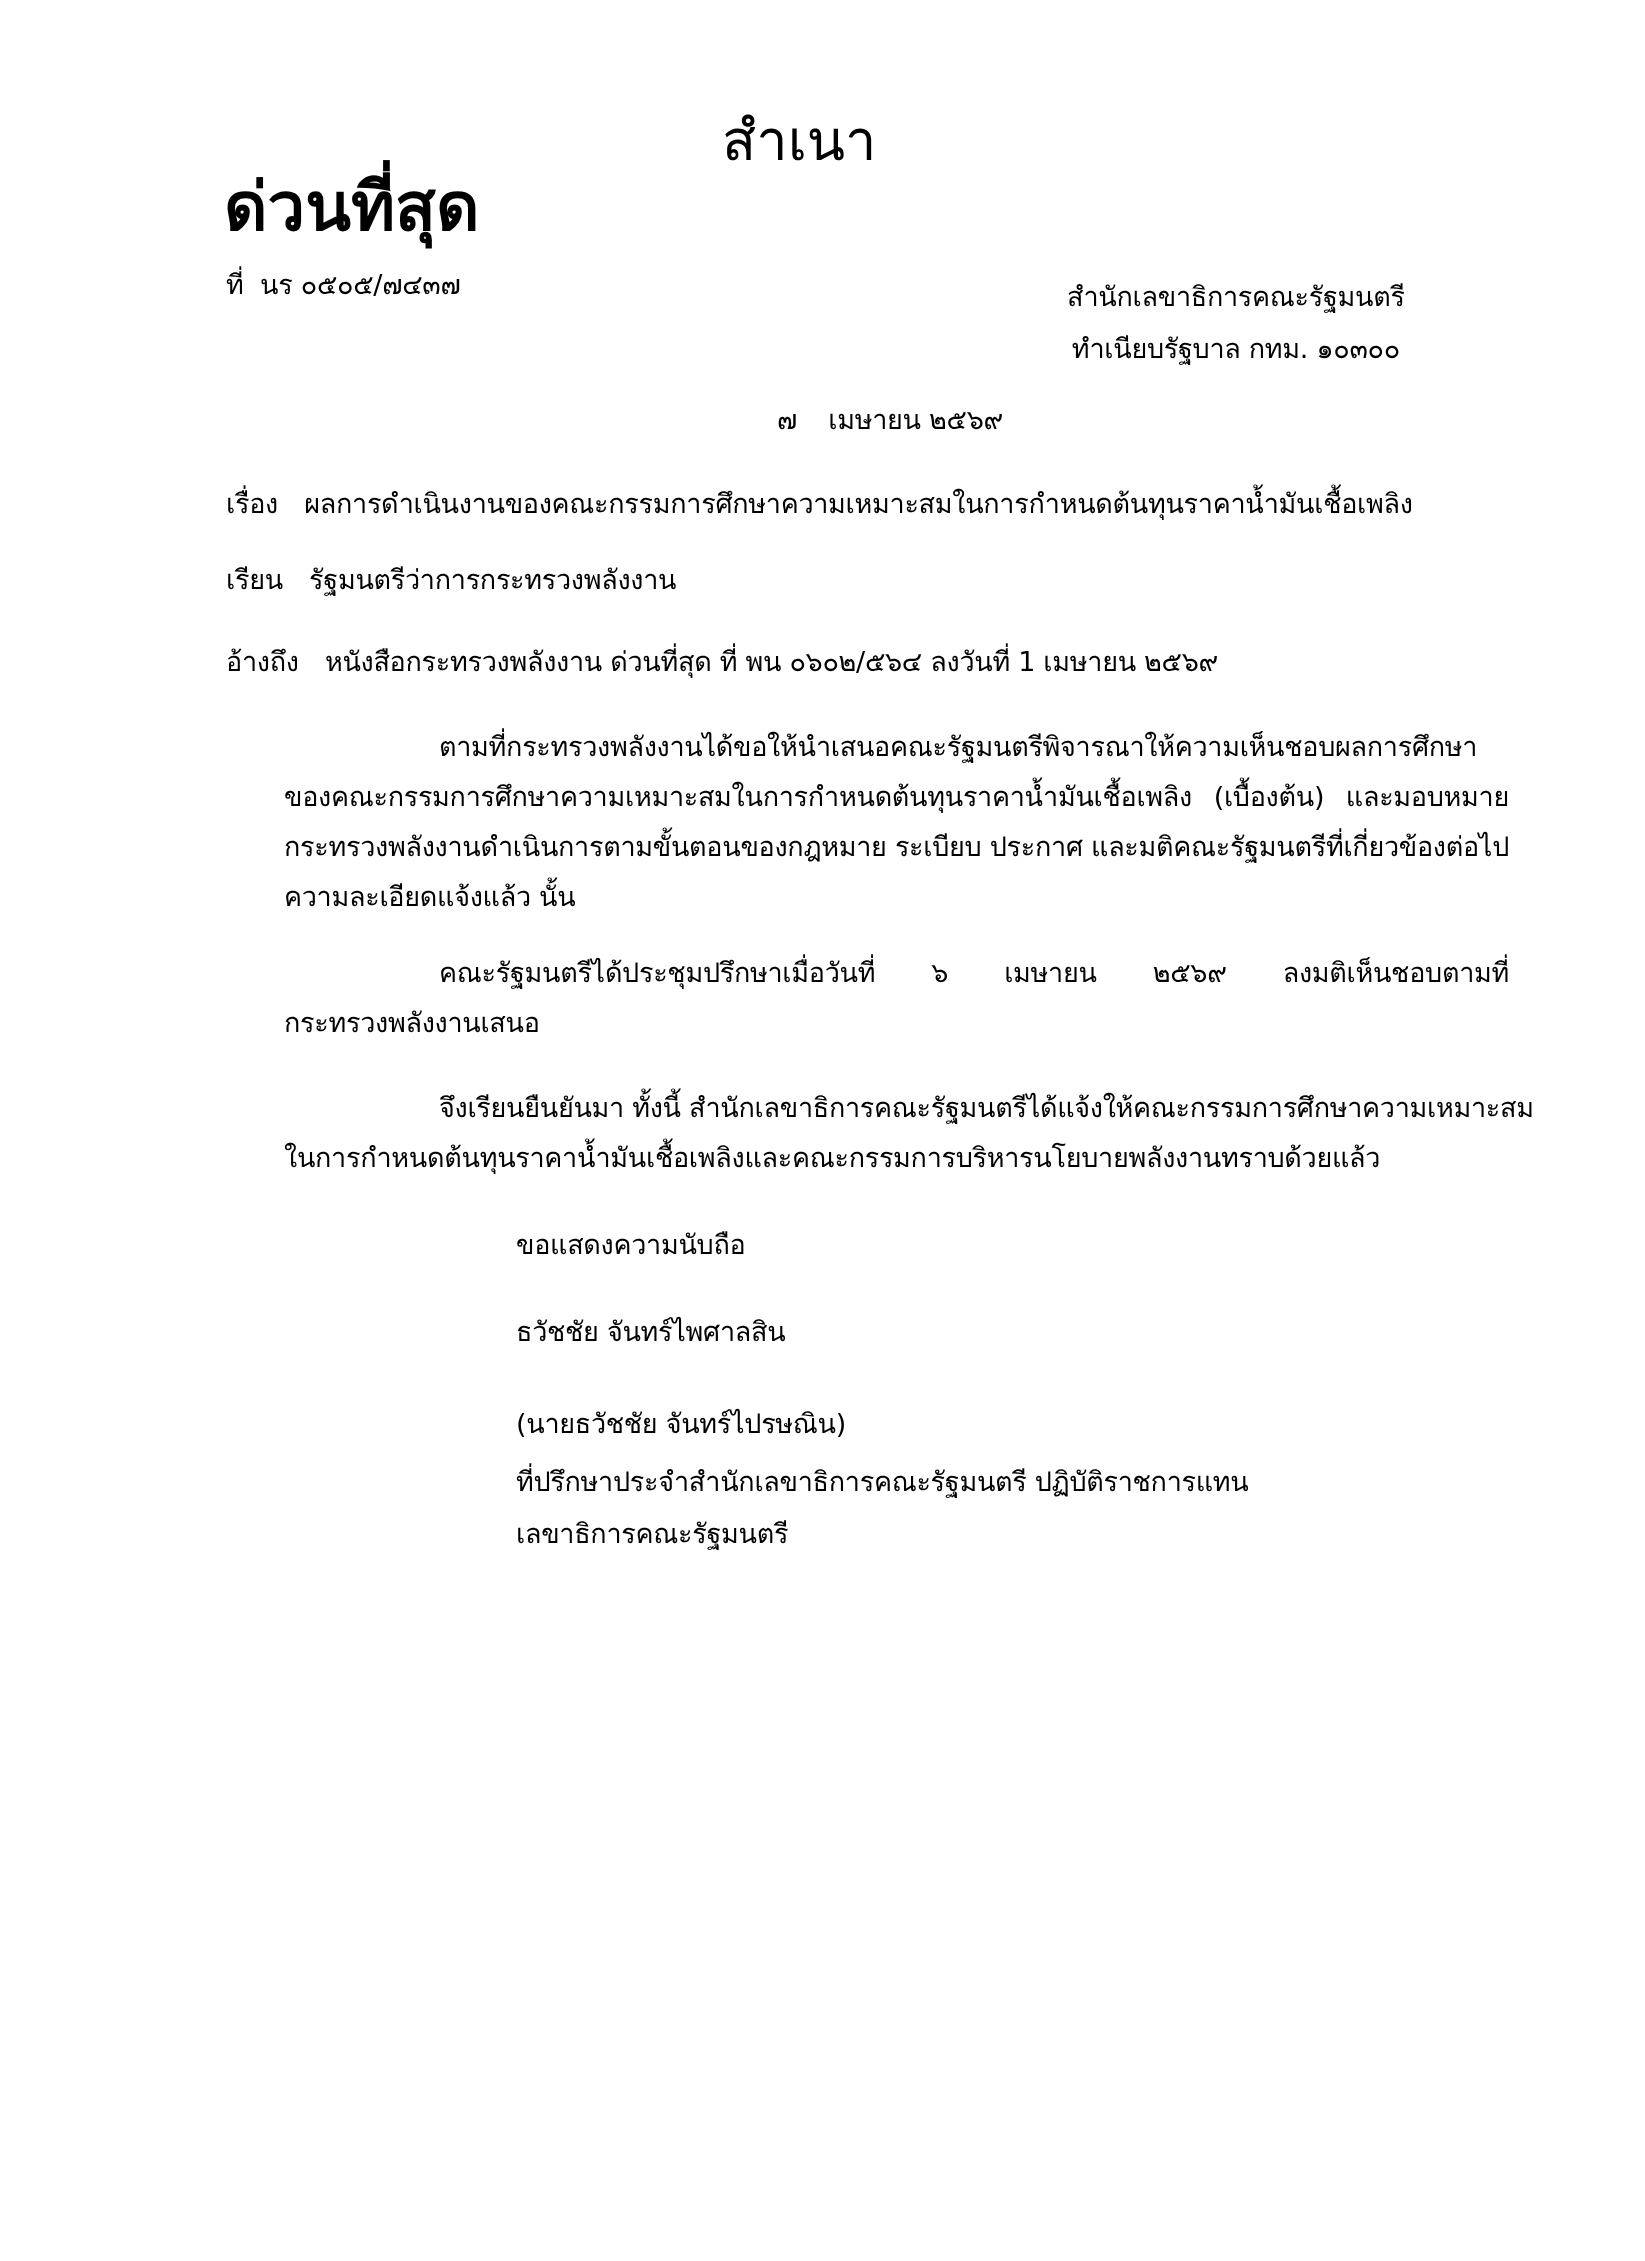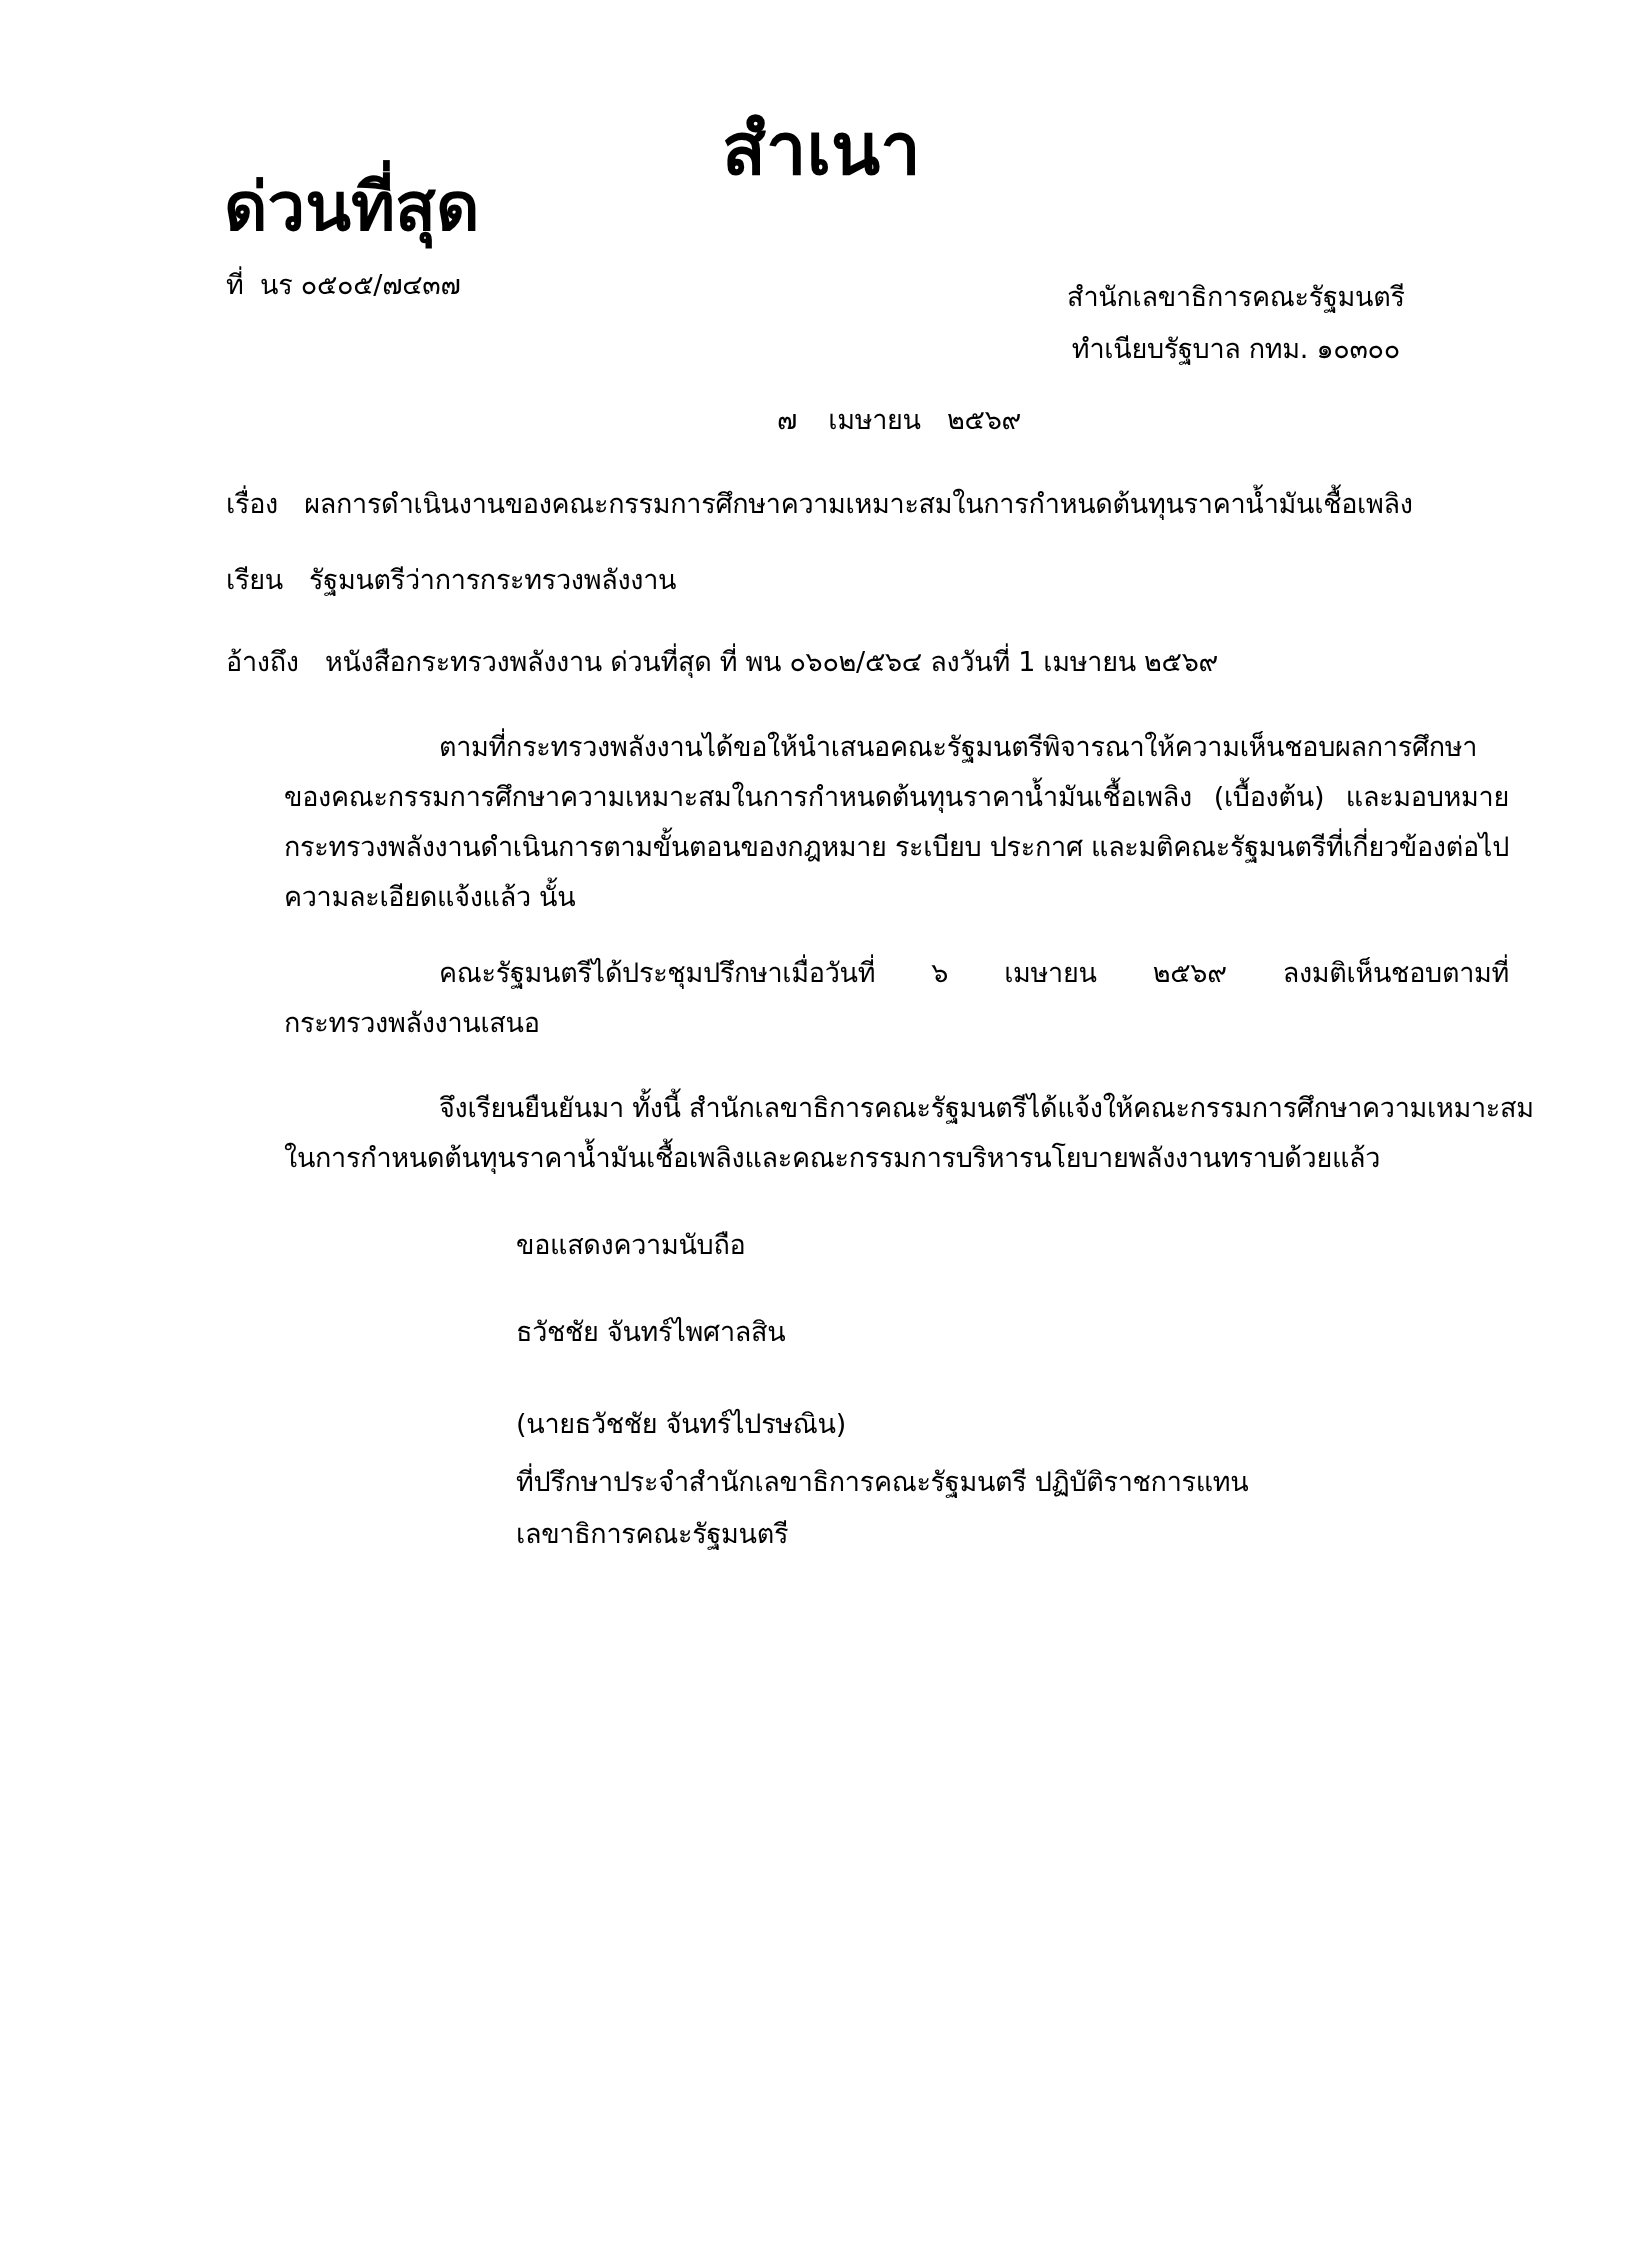--- a/index.html
+++ b/index.html
@@ -27,22 +27,22 @@
       white-space: nowrap;
       line-height: 1;
     }
     .body-text {
       font-size: 27px;
       letter-spacing: -0.3px;
     }
     .copy-stamp {
       left: 722px;
       top: 113px;
-      font-size: 72px;
-      font-weight: bold;
+      font-size: 56px;
+      font-weight: normal;
     }
     .urgency {
       left: 224px;
       top: 174px;
       font-size: 67px;
       font-weight: bold;
     }
     .doc-number {
       left: 226px;
       top: 271px;
@@ -53,21 +53,21 @@
       line-height: 52px;
       white-space: nowrap;
       text-align: center;
     }
     .sender-address div { height: 52px; }
     .date-line {
       left: 777px;
       top: 406px;
     }
     .date-line .day { margin-right: 23px; }
-    .date-line .month { margin-right: 18px; }
+    .date-line .month { }
     .meta-row {
       left: 226px;
     }
     .meta-row .label {
       display: inline-block;
       margin-right: 18px;
     }
     .row-subject { top: 490px; }
     .row-salutation { top: 566px; }
     .row-reference { top: 648px; }

